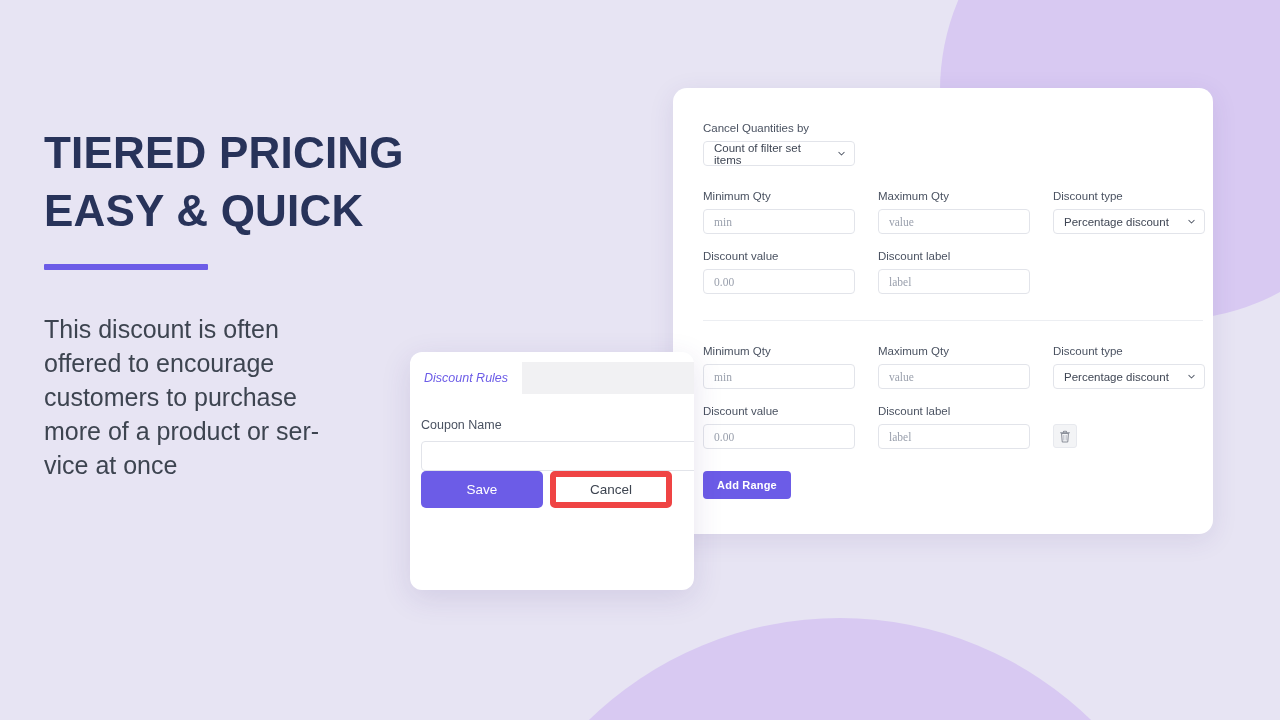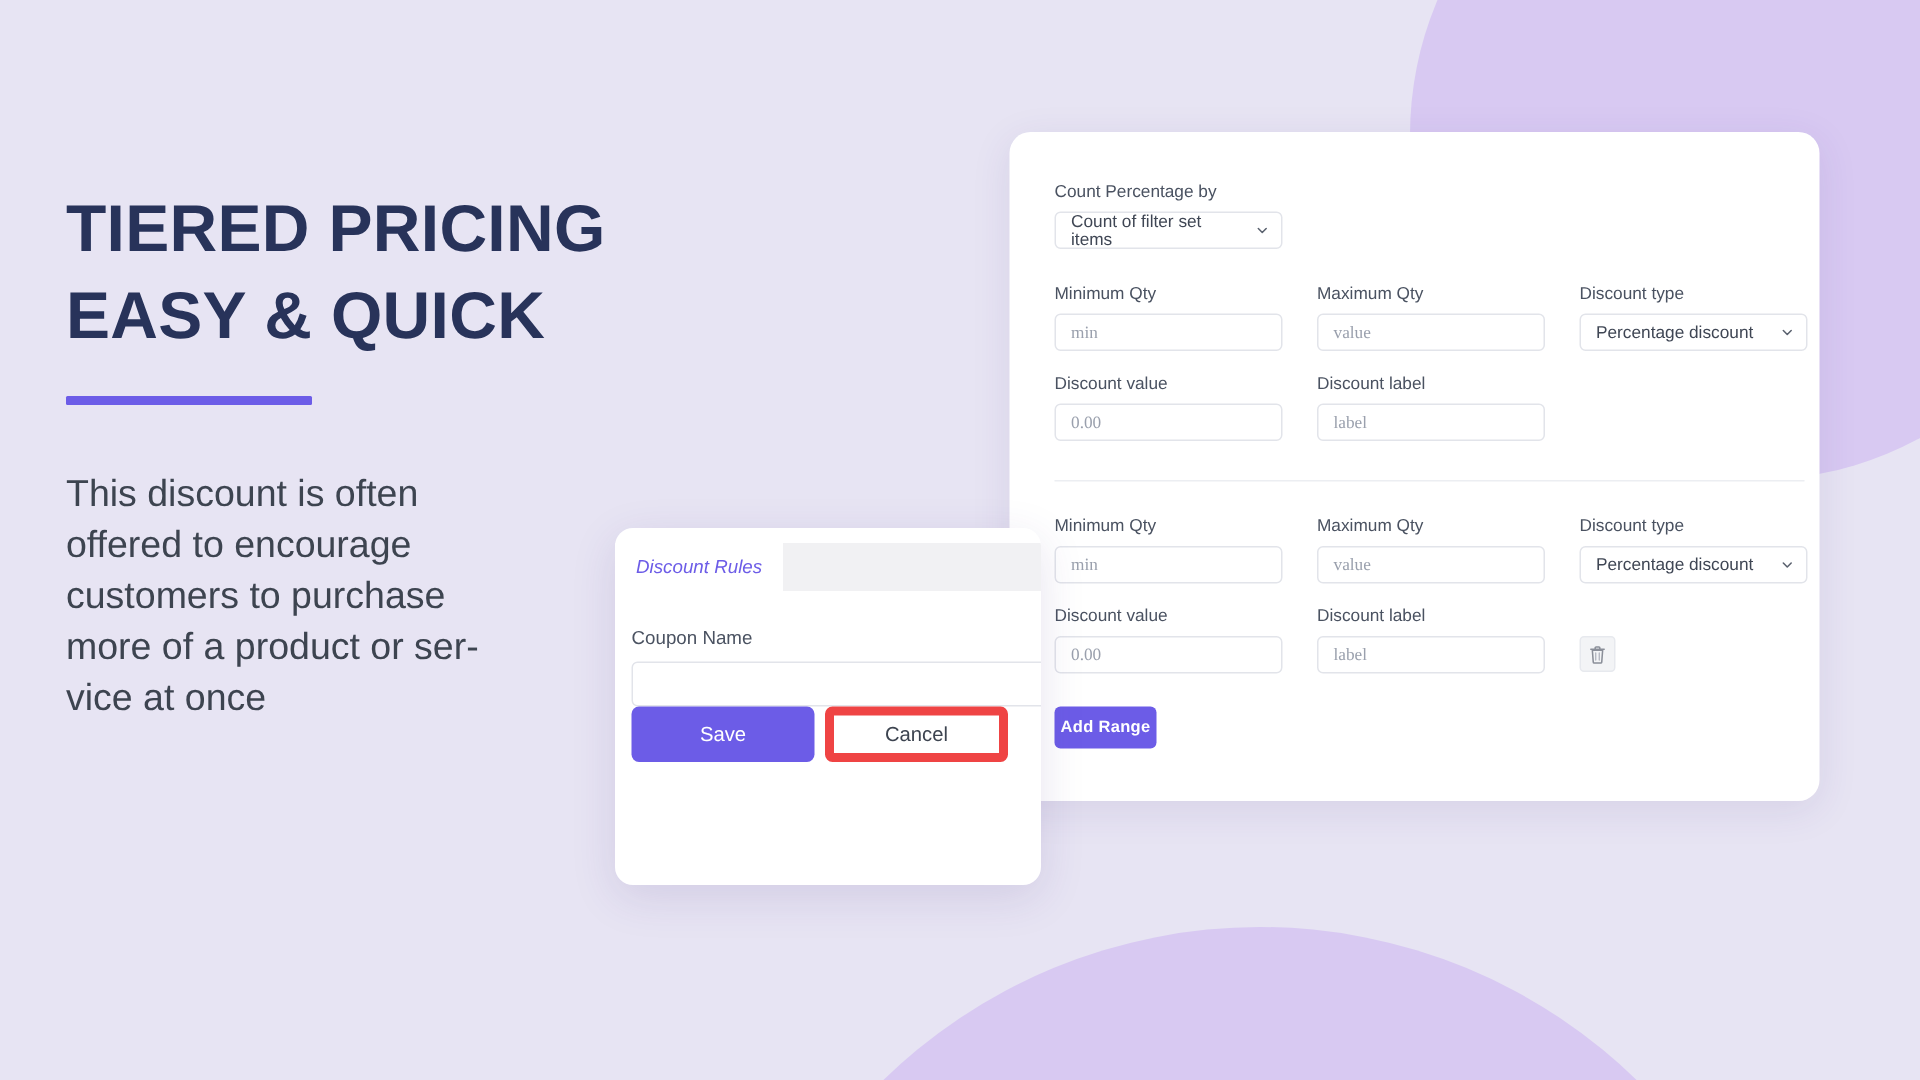--- a/index.html
+++ b/index.html
@@ -168,21 +168,21 @@
     border-radius: 3px;
     display: flex;
     align-items: center;
     justify-content: center;
     margin-bottom: 1px;
     cursor: pointer;
   }
 
   #add-range-button {
     margin-top: 22px;
-    width: 68px;
+    width: 88px;
     height: 28px;
     background: #6c5ce7;
     border: none;
     border-radius: 4px;
     color: #fff;
     font-size: 11px;
     font-weight: bold;
     letter-spacing: 0.2px;
     cursor: pointer;
     font-family: "Liberation Sans", sans-serif;
@@ -304,21 +304,21 @@
     <span class="line">customers to purchase</span>
     <span class="line">more of a product or ser-</span>
     <span class="line">vice at once</span>
   </div>
 </div>
 
 <div id="pricing-panel">
 
   
   <div id="count-quantities-group">
-    <div class="field-label">Count Percentage by</div>
+    <div class="field-label">Cancel Quantities by</div>
     <div class="select-input">
       <span>Count of filter set items</span>
       <svg class="chev" viewBox="0 0 12 12">
           <path d="M2.5 4.5 L6 8 L9.5 4.5" fill="none" stroke="#5c6370" stroke-width="1.4" stroke-linecap="round" stroke-linejoin="round"></path>
         </svg>
     </div>
   </div>
 
   
   <div class="tier-row" style="margin-top:24px;">

